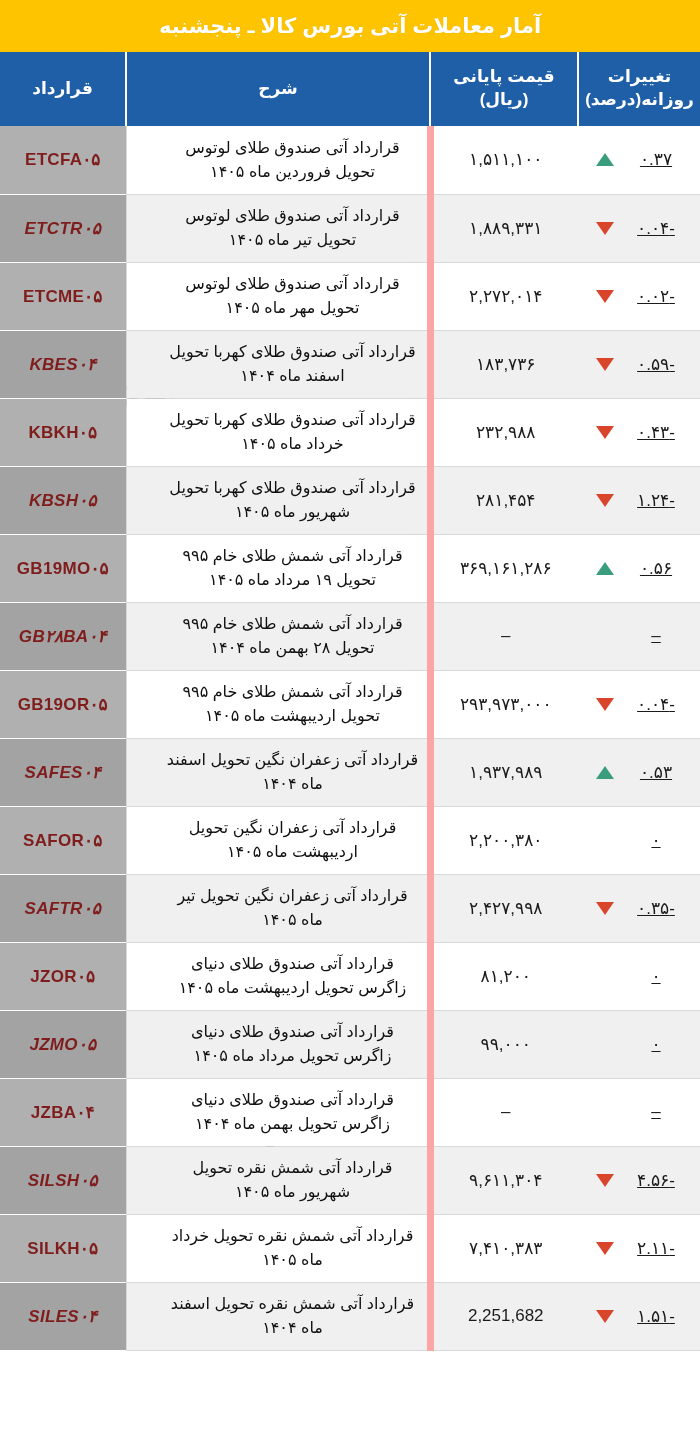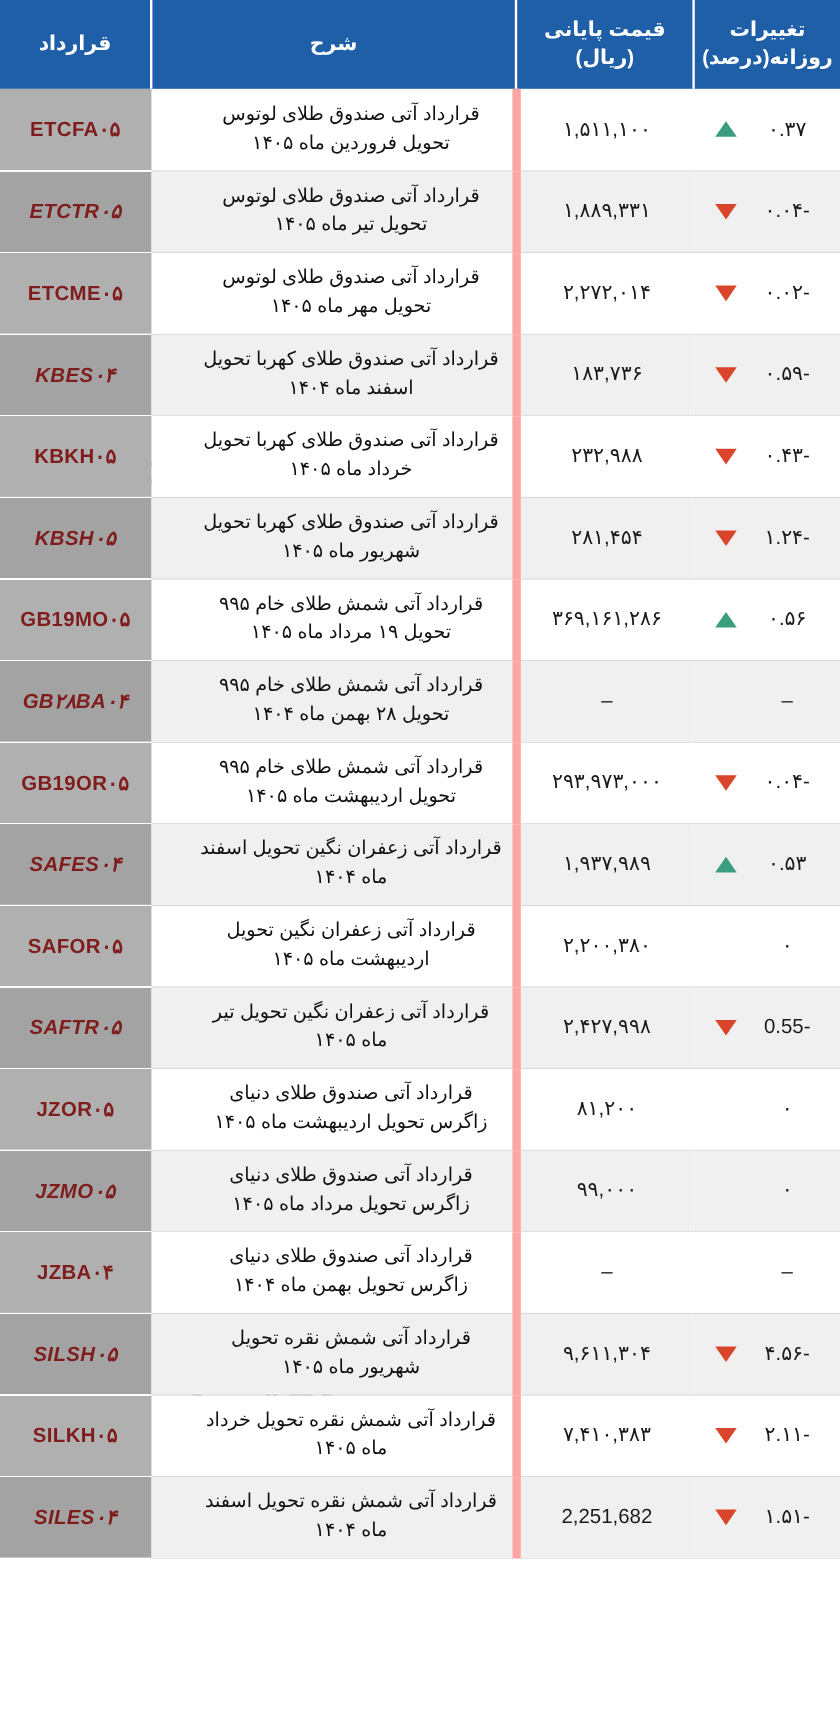--- a/index.html
+++ b/index.html
@@ -87,20 +87,21 @@
     direction: ltr;
   }
   tbody tr.alt td.code { background: #a3a3a3 !important; font-style: italic; }
 
   td.price {
     font-size: 17px;
     border-left: 7px solid #fca5a5;
   }
   td.change {
     font-size: 17px;
+    text-decoration: underline;
   }
   .change-wrap {
     display: flex;
     align-items: center;
     justify-content: center;
     gap: 16px;
     direction: ltr;
   }
   .change-val {
     min-width: 52px;
@@ -139,20 +140,23 @@
   .wm2 { top: 1145px; right: 420px; transform: rotate(-8deg); }
 </style>
 </head>
 <body>
 
 <div class="sheet">
 
   <div class="watermark wm1">اقتصاد</div>
   <div class="watermark wm2">اقتصاد</div>
 
+  <div class="title-bar">
+    <div class="title-text">آمار معاملات آتی بورس کالا ـ پنجشنبه</div>
+  </div>
 
   <table class="futures">
     <colgroup>
       <col class="c-change">
       <col class="c-price">
       <col class="c-desc">
       <col class="c-code">
     </colgroup>
     <thead>
       <tr>
@@ -281,21 +285,21 @@
             </div>
           </td>
           <td class="price">۲,۲۰۰,۳۸۰</td>
           <td class="desc">قرارداد آتی زعفران نگین تحویل اردیبهشت  ماه ۱۴۰۵</td>
           <td class="code">SAFOR۰۵</td>
         </tr>
         <tr class="alt">
           <td class="change">
             <div class="change-wrap">
               <span class="tri down"></span>
-              <span class="change-val">-0.55</span>
+              <span class="change-val">-۰.۳۵</span>
             </div>
           </td>
           <td class="price">۲,۴۲۷,۹۹۸</td>
           <td class="desc">قرارداد آتی زعفران نگین تحویل تیر ماه ۱۴۰۵</td>
           <td class="code">SAFTR۰۵</td>
         </tr>
         <tr>
           <td class="change">
             <div class="change-wrap">
               <span class="tri none"></span>

